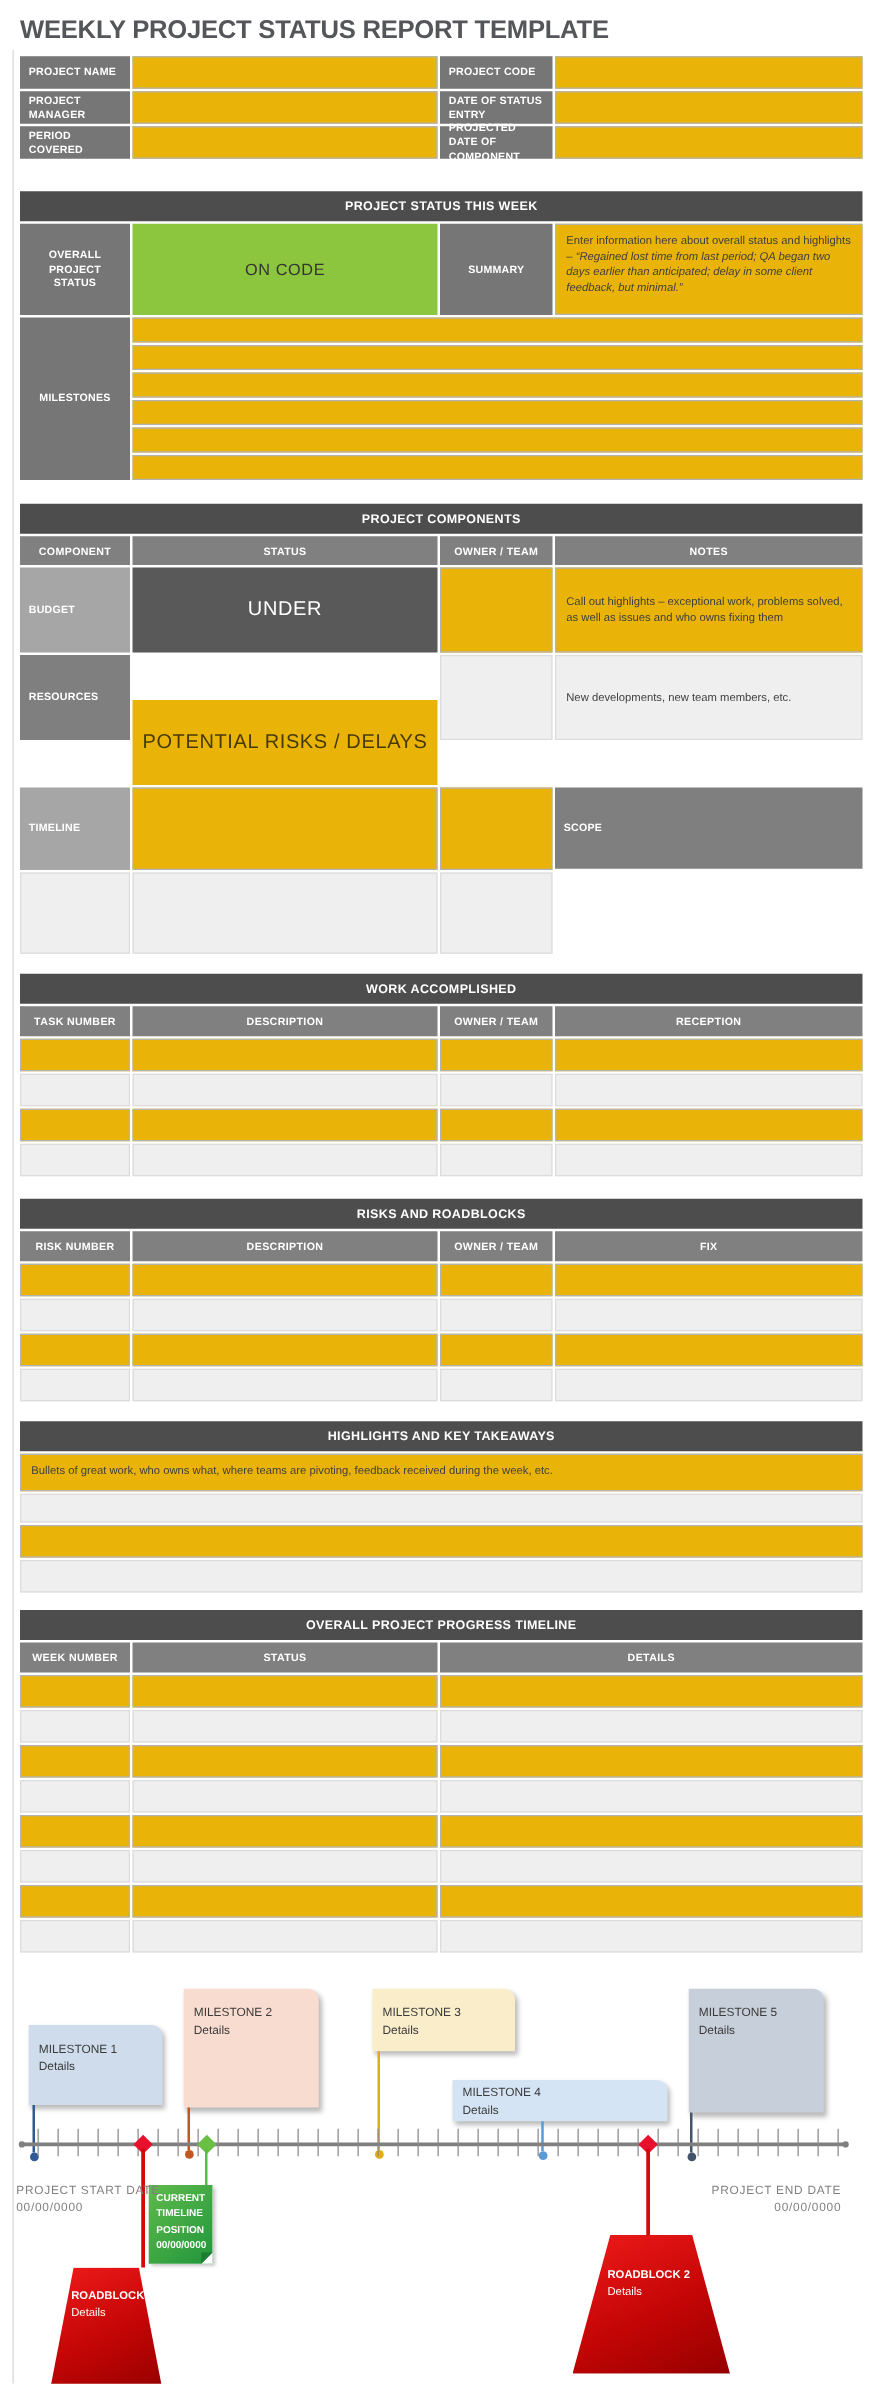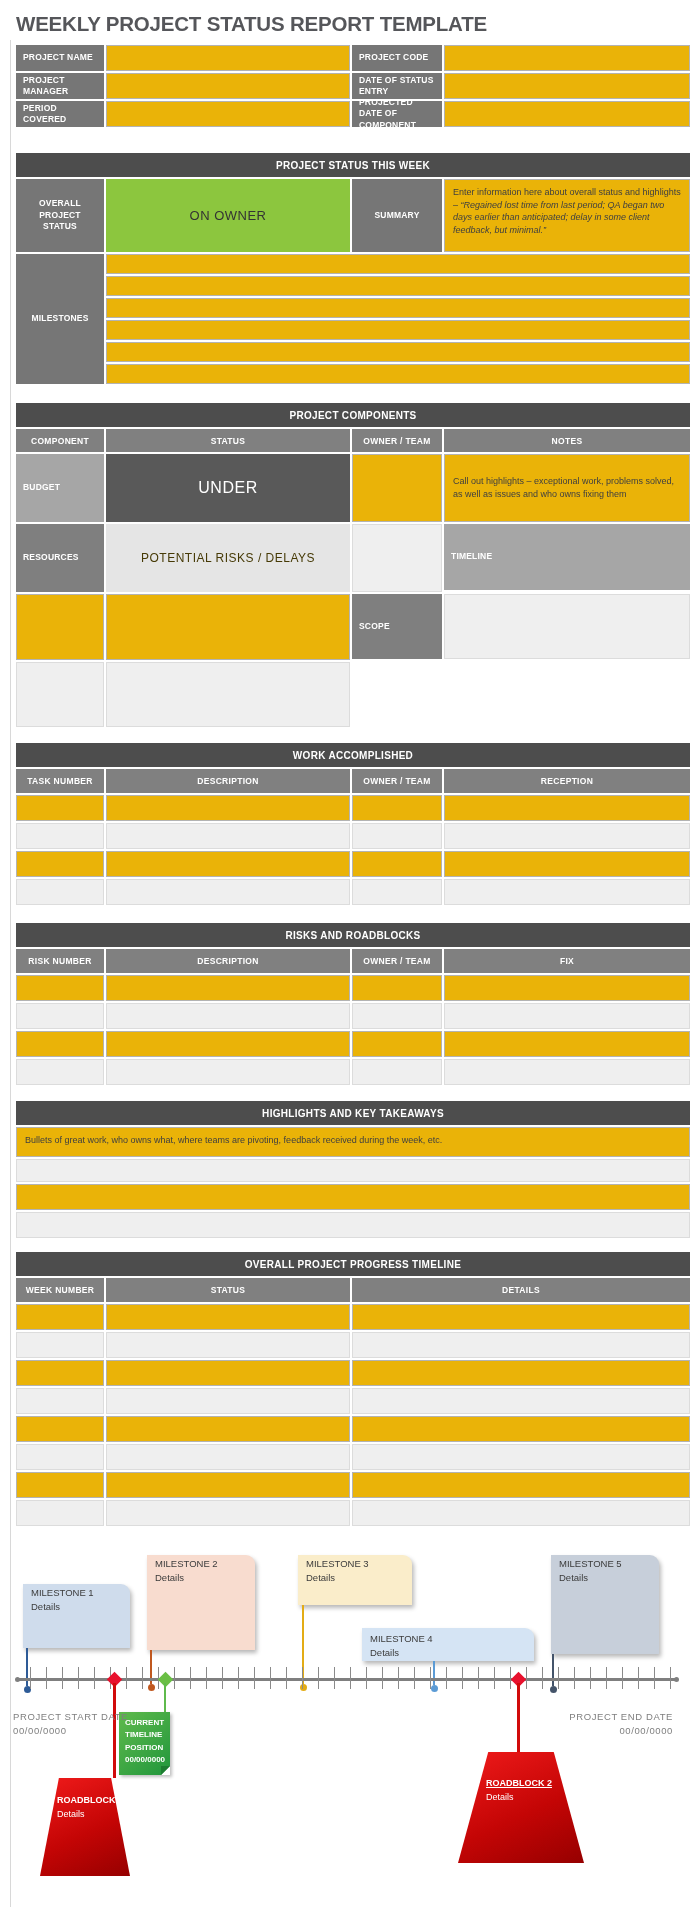--- a/index.html
+++ b/index.html
@@ -29,21 +29,21 @@
   .sh{background:#efefef;border:1px solid #dcdcdc;}
   .cell{box-sizing:border-box;}
   .txtcell{font-size:9px;line-height:1.4;padding:6px 8px;color:#404040;}
   .statusbig{display:flex;align-items:center;justify-content:center;font-size:13px;
     letter-spacing:0.5px;color:#333;font-weight:normal;}
   .vmid{display:flex;align-items:center;}
 
   
   #timeline{position:relative;width:700px;height:380px;margin-left:-16px;margin-top:4px;}
   .ms-card{position:absolute;border-radius:0 9px 0 0;box-shadow:2px 3px 4px rgba(0,0,0,0.28);
-    padding:2px 8px;box-sizing:border-box;font-size:9.5px;line-height:1.5;color:#3b3b3b;}
+    padding:13px 8px;box-sizing:border-box;font-size:9.5px;line-height:1.5;color:#3b3b3b;}
   .stem{position:absolute;width:2px;}
   .dot{position:absolute;width:7px;height:7px;border-radius:50%;}
   .axis{position:absolute;height:3px;background:#7f7f7f;}
   .tick{position:absolute;width:1px;background:#8a8a8a;}
   .enddot{position:absolute;width:5px;height:5px;border-radius:50%;background:#7f7f7f;}
   .diamond{position:absolute;width:11px;height:11px;transform:rotate(45deg);}
   .rb-stem{position:absolute;width:3px;}
   .trap{position:absolute;color:#fff;font-size:9px;line-height:1.5;box-sizing:border-box;}
   .axis-label{position:absolute;font-size:9.5px;color:#7f7f7f;letter-spacing:0.6px;line-height:1.5;}
   .sticky{position:absolute;color:#fff;font-weight:bold;font-size:8px;line-height:1.55;
@@ -73,21 +73,21 @@
       <div class="in cell" style="height:26px;"></div>
       <div class="lbl cell" style="height:26px;">PERIOD COVERED</div>
       <div class="in cell" style="height:26px;"></div>
       <div class="lbl cell" style="height:26px;">PROJECTED DATE OF COMPONENT</div>
       <div class="in cell" style="height:26px;"></div>
     </div>
 
   <div class="tbl cols4" style="margin-top:26px;">
     <div class="hdrbar">PROJECT STATUS THIS WEEK</div>
     <div class="lbl center cell" style="height:73px;">OVERALL PROJECT STATUS</div>
-    <div class="statusbig cell" id="overall-status-cell" style="height: 73px; background: rgb(140, 198, 62);">ON OWNER</div>
+    <div class="statusbig cell" id="overall-status-cell" style="height: 73px; background: rgb(140, 198, 62);">ON CODE</div>
     <div class="lbl center cell" style="height:73px;">SUMMARY</div>
     <div class="in cell txtcell" style="height:73px;"><span>Enter information here about overall status and highlights – </span><i>“Regained lost time from last period; QA began two days earlier than anticipated; delay in some client feedback, but minimal.”</i></div>
     <div class="lbl center cell" id="milestones-label" style="height: 130px;">MILESTONES</div>
     <div id="milestones-rows" style="grid-column:2/5;display:grid;gap:2px;">
         <div class="in cell" style="height:20px;"></div>
         <div class="in cell" style="height:20px;"></div>
         <div class="in cell" style="height:20px;"></div>
         <div class="in cell" style="height:20px;"></div>
         <div class="in cell" style="height:20px;"></div>
         <div class="in cell" style="height:20px;"></div>
@@ -98,22 +98,23 @@
       <div class="hdrbar">PROJECT COMPONENTS</div>
       <div class="colhdr cell" style="height:23px;">COMPONENT</div>
       <div class="colhdr cell" style="height:23px;">STATUS</div>
       <div class="colhdr cell" style="height:23px;">OWNER / TEAM</div>
       <div class="colhdr cell" style="height:23px;">NOTES</div>
       <div class="lbl cell lt" style="height:68px;">BUDGET</div>
       <div class="statusbig cell" style="height: 68px; background: rgb(89, 89, 89); color: rgb(255, 255, 255); font-size: 16px; font-weight: normal;">UNDER</div>
       <div class="in cell" style="height:68px;"></div>
       <div class="in cell txtcell vmid" style="height:68px;">Call out highlights – exceptional work, problems solved, as well as issues and who owns fixing them</div>
       <div class="lbl cell dk" style="height:68px;">RESOURCES</div>
-      <div class="statusbig cell" style="height: 68px; background: #e5e5e5; color: rgb(70, 58, 6); font-size: 12px; font-weight: normal;">POTENTIAL RISKS / DELAYS</div>
+      <div class="statusbig cell" style="height: 68px; background: #eab308; color: rgb(70, 58, 6); font-size: 16px; font-weight: normal; margin-top: 36px;">POTENTIAL RISKS / DELAYS</div>
       <div class="sh cell" style="height:68px;"></div>
+      <div class="sh cell txtcell vmid" style="height:68px;">New developments, new team members, etc.</div>
       <div class="lbl cell lt" style="height:66px;">TIMELINE</div>
       <div class="in statusbig cell" style="height:66px;"></div>
       <div class="in cell" style="height:66px;"></div>
       <div class="lbl cell dk" style="height:65px;">SCOPE</div>
       <div class="sh statusbig cell" style="height:65px;"></div>
       <div class="sh cell" style="height:65px;"></div>
       <div class="sh cell txtcell vmid" style="height:65px;"></div>
     </div>
 
   <div class="tbl cols4" id="work-table" style="margin-top:16px;">
@@ -281,21 +282,21 @@
       <div class="diamond" style="left:109px;top:144px;background:#e8112d;"></div>
       <div class="diamond" style="left:160px;top:144px;background:#6abf45;"></div>
       <div class="diamond" style="left:513px;top:144px;background:#e8112d;"></div>
       <div class="rb-stem" style="left:113px;top:153px;height:95px;background:#d10b0b;"></div>
       <div class="rb-stem" style="left:517px;top:153px;height:69px;background:#d10b0b;"></div>
       <div class="trap" style="left:40px;top:248px;width:90px;height:98px;padding:16px 0 0 17px;background:linear-gradient(155deg,#f01b1b 0%,#c40505 55%,#960000 100%);clip-path:polygon(21% 0,79% 0,100% 100%,0 100%);filter:drop-shadow(2px 3px 3px rgba(0,0,0,0.3));">
         <div style="font-weight:bold;">ROADBLOCK 1</div>
         <div>Details</div>
       </div>
       <div class="trap" style="left:458px;top:222px;width:126px;height:111px;padding:25px 0 0 28px;background:linear-gradient(155deg,#f01b1b 0%,#c40505 55%,#960000 100%);clip-path:polygon(24% 0,76% 0,100% 100%,0 100%);filter:drop-shadow(2px 3px 3px rgba(0,0,0,0.3));">
-        <div style="font-weight:bold;text-decoration:underline;">ROADBLOCK 2</div>
+        <div style="font-weight:bold;">ROADBLOCK 2</div>
         <div>Details</div>
       </div>
       <div class="rb-stem" style="left:164px;top:153px;height:31px;background:#5fba4c;width:2px;"></div>
       <div class="sticky" style="left:119px;top:182px;width:51px;height:63px;background:linear-gradient(135deg,#5fba4c 0%,#21963c 100%);">
         <div>CURRENT</div>
         <div>TIMELINE</div>
         <div>POSITION</div>
         <div>00/00/0000</div>
         <div class="fold"></div>
         <div class="fold2"></div>

